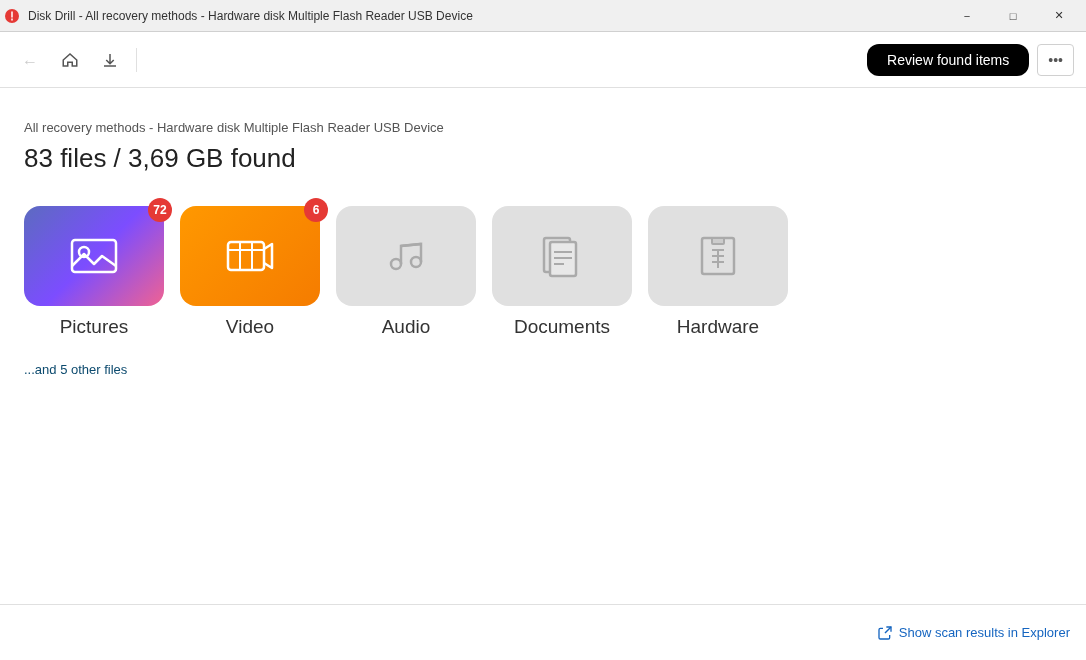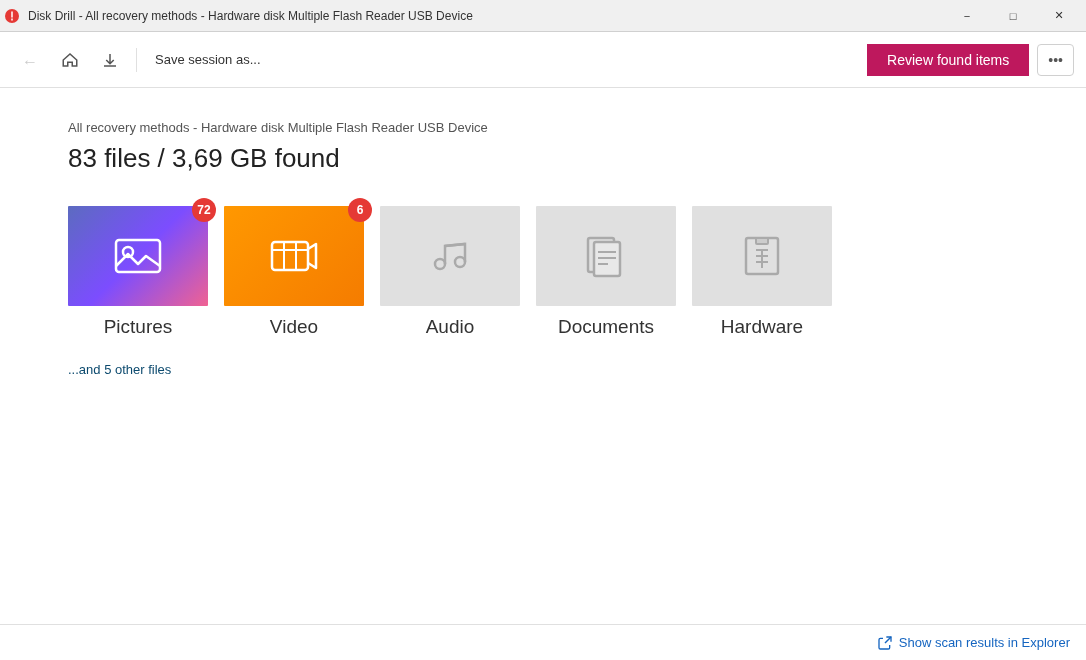--- a/index.html
+++ b/index.html
@@ -92,24 +92,24 @@
       color: #333;
       font-size: 13px;
     }
     .toolbar-right {
       margin-left: auto;
       display: flex;
       align-items: center;
       gap: 8px;
     }
     .btn-review {
-      background: #be185d;
+      background: #000000;
       color: #fff;
       border: none;
-      border-radius: 0;
+      border-radius: 12px;
       padding: 8px 20px;
       font-size: 14px;
       cursor: pointer;
       font-weight: 500;
     }
     .btn-recover {
       background: #f5f5f5;
       color: #333;
       border: 1px solid #d0d0d0;
       border-radius: 4px;
@@ -128,21 +128,20 @@
       color: #555;
       display: flex;
       align-items: center;
     }
 
     
     .main-content {
       flex: 1;
       padding: 32px 24px;
       overflow-y: auto;
-      margin-left: 44px;
     }
     .breadcrumb {
       font-size: 13px;
       color: #555;
       margin-bottom: 8px;
     }
     .page-title {
       font-size: 26px;
       font-weight: 300;
       color: #222;
@@ -160,21 +159,21 @@
       display: flex;
       flex-direction: column;
       align-items: center;
       cursor: pointer;
       position: relative;
       width: 140px;
     }
     .card-icon-wrap {
       width: 140px;
       height: 100px;
-      border-radius: 1px;
+      border-radius: 16px;
       display: flex;
       align-items: center;
       justify-content: center;
       margin-bottom: 10px;
       position: relative;
     }
     .card-icon-wrap.pictures {
       background: linear-gradient(135deg, #5c6bc0 0%, #7c4dff 50%, #f06292 100%);
     }
     .card-icon-wrap.video {
@@ -211,21 +210,21 @@
     }
 
     .other-files {
       font-size: 13px;
       color: #0c4a6e;
       margin-top: 8px;
     }
 
     
     .footer {
-      height: 36px;
+      height: 56px;
       border-top: 1px solid #e0e0e0;
       display: flex;
       align-items: center;
       justify-content: flex-end;
       padding: 0 16px;
       flex-shrink: 0;
     }
     .footer-link {
       display: flex;
       align-items: center;
@@ -260,23 +259,20 @@
     <svg width="18" height="18" viewBox="0 0 24 24" fill="none" stroke="#555" stroke-width="2">
       <path d="M3 12L12 4L21 12V20H15V15H9V20H3V12Z"></path>
     </svg>
   </button>
   <button class="toolbar-nav-btn">
     <svg width="18" height="18" viewBox="0 0 24 24" fill="none" stroke="#555" stroke-width="2">
       <path d="M12 4v12M7 12l5 5 5-5M4 20h16"></path>
     </svg>
   </button>
   <div class="toolbar-separator"></div>
-  <button class="toolbar-save-btn">
-    <span>Save session as...</span>
-  </button>
   <div class="toolbar-right">
     <button class="btn-review">Review found items</button>
     <button class="btn-more">
       <span>•••</span>
     </button>
   </div>
 </div>
 
 <div class="main-content">
   <div class="breadcrumb">All recovery methods - Hardware disk Multiple Flash Reader USB Device</div>

